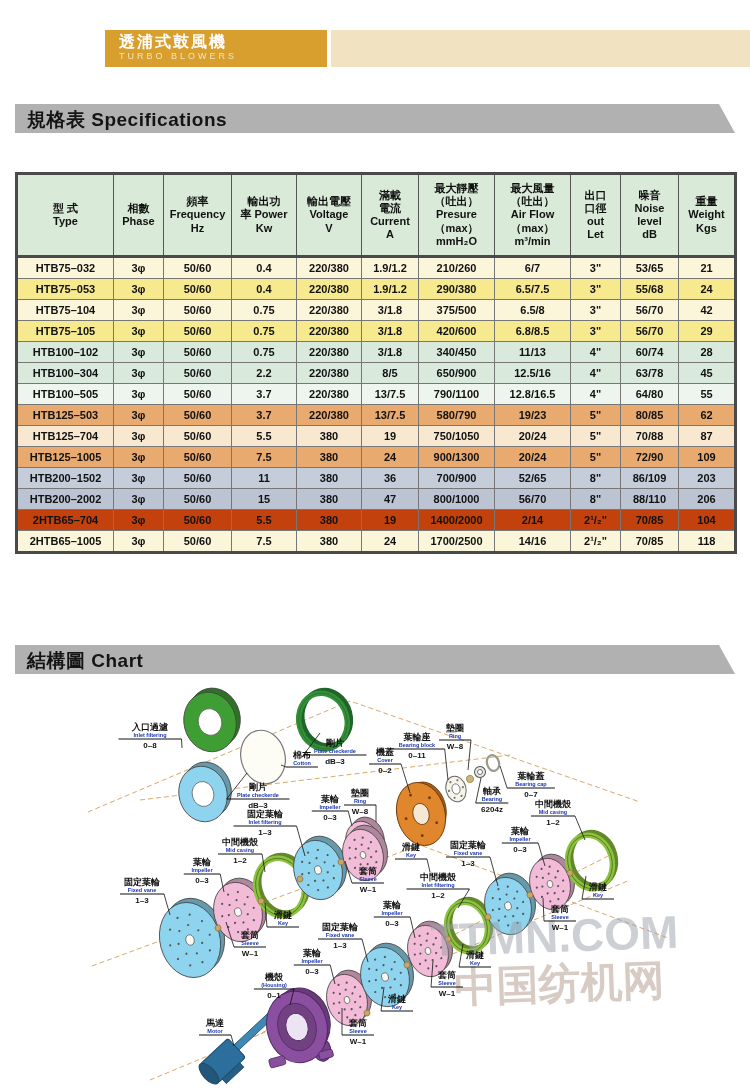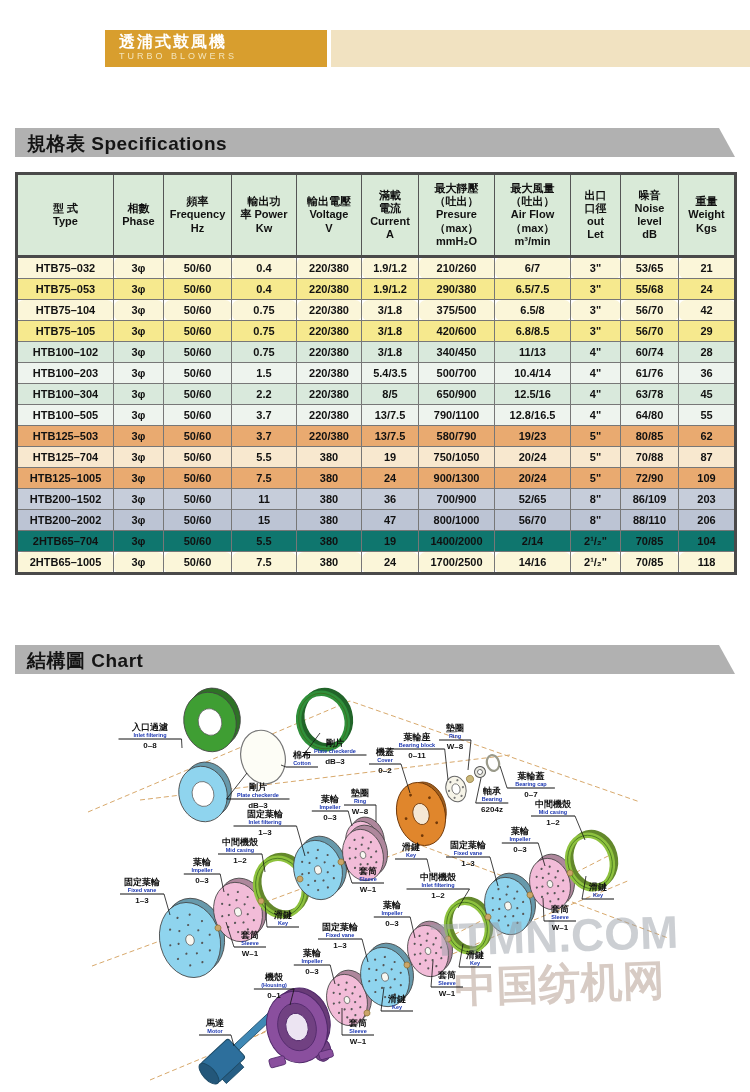--- a/index.html
+++ b/index.html
@@ -6,32 +6,32 @@
   body{width:750px;height:1092px;position:relative;overflow:hidden;
        font-family:"Liberation Sans","DejaVu Sans",sans-serif;}
   .banner-gold{position:absolute;left:105px;top:30px;width:222px;height:37px;
        background:#d89e2e;box-sizing:border-box;padding:3px 16px 0 14px;}
   .banner-gold .zh{font-size:16px;font-weight:bold;color:#fff;letter-spacing:2px;line-height:18px;}
   .banner-gold .en{font-size:9px;color:#f3e4bb;letter-spacing:3px;line-height:10px;}
   .banner-tan{position:absolute;left:331px;top:30px;width:419px;height:37px;background:#f1e2c1;}
   .section-bar{position:absolute;left:15px;width:720px;height:29px;background:#b1b1b1;
        color:#141414;font-size:19px;font-weight:bold;box-sizing:border-box;padding:3px 0 0 12px;
        clip-path:polygon(0 0,calc(100% - 16px) 0,100% 100%,0 100%);letter-spacing:0.5px;}
-  #specs-bar{top:128px;} #chart-bar{top:645px;}
+  #specs-bar{top:104px;} #chart-bar{top:645px;}
   #spec-table{position:absolute;left:15px;top:172px;width:719px;border-collapse:collapse;
        table-layout:fixed;text-align:center;color:#111;border:3px solid #4a4a4a;}
   #spec-table th{background:#d9ead8;font-size:11px;font-weight:bold;white-space:pre-line;
        line-height:1.2;height:80px;border:1px solid #555;border-bottom:3px solid #4a4a4a;padding:0;}
   #spec-table td{font-size:11px;font-weight:bold;height:20px;border:1px solid #777;padding:0;}
   tr.group-start td{border-top:3px solid #4a4a4a;}
-  tr.band-cream td{background:#fbf6d9;border-radius:7px;} tr.band-yellow td{background:#f6e98e;}
+  tr.band-cream td{background:#fbf6d9;} tr.band-yellow td{background:#f6e98e;}
   tr.band-mint td{background:#d9e9dc;} tr.band-mintlight td{background:#eef4ee;}
   tr.band-orange td{background:#e9aa70;margin-top:48px;} tr.band-peach td{background:#f8e8cf;}
   tr.band-slate td{background:#c6cdda;} tr.band-slate2 td{background:#bcc4d4;}
-  tr.band-gold td{background:#0f766e;}
+  tr.band-gold td{background:#c2410c;}
   #diagram{position:absolute;left:0;top:676px;}
 </style>
 </head>
 <body>
 
 <div class="banner-gold">
   <div class="zh">透浦式鼓風機</div>
   <div class="en">TURBO  BLOWERS</div>
 </div>
 <div class="banner-tan"></div>
@@ -153,33 +153,20 @@
         <td>50/60</td>
         <td>0.75</td>
         <td>220/380</td>
         <td>3/1.8</td>
         <td>340/450</td>
         <td>11/13</td>
         <td>4"</td>
         <td>60/74</td>
         <td>28</td>
       </tr>
-      <tr class="band-mintlight">
-        <td>HTB100–203</td>
-        <td>3φ</td>
-        <td>50/60</td>
-        <td>1.5</td>
-        <td>220/380</td>
-        <td>5.4/3.5</td>
-        <td>500/700</td>
-        <td>10.4/14</td>
-        <td>4"</td>
-        <td>61/76</td>
-        <td>36</td>
-      </tr>
       <tr class="band-mint">
         <td>HTB100–304</td>
         <td>3φ</td>
         <td>50/60</td>
         <td>2.2</td>
         <td>220/380</td>
         <td>8/5</td>
         <td>650/900</td>
         <td>12.5/16</td>
         <td>4"</td>

